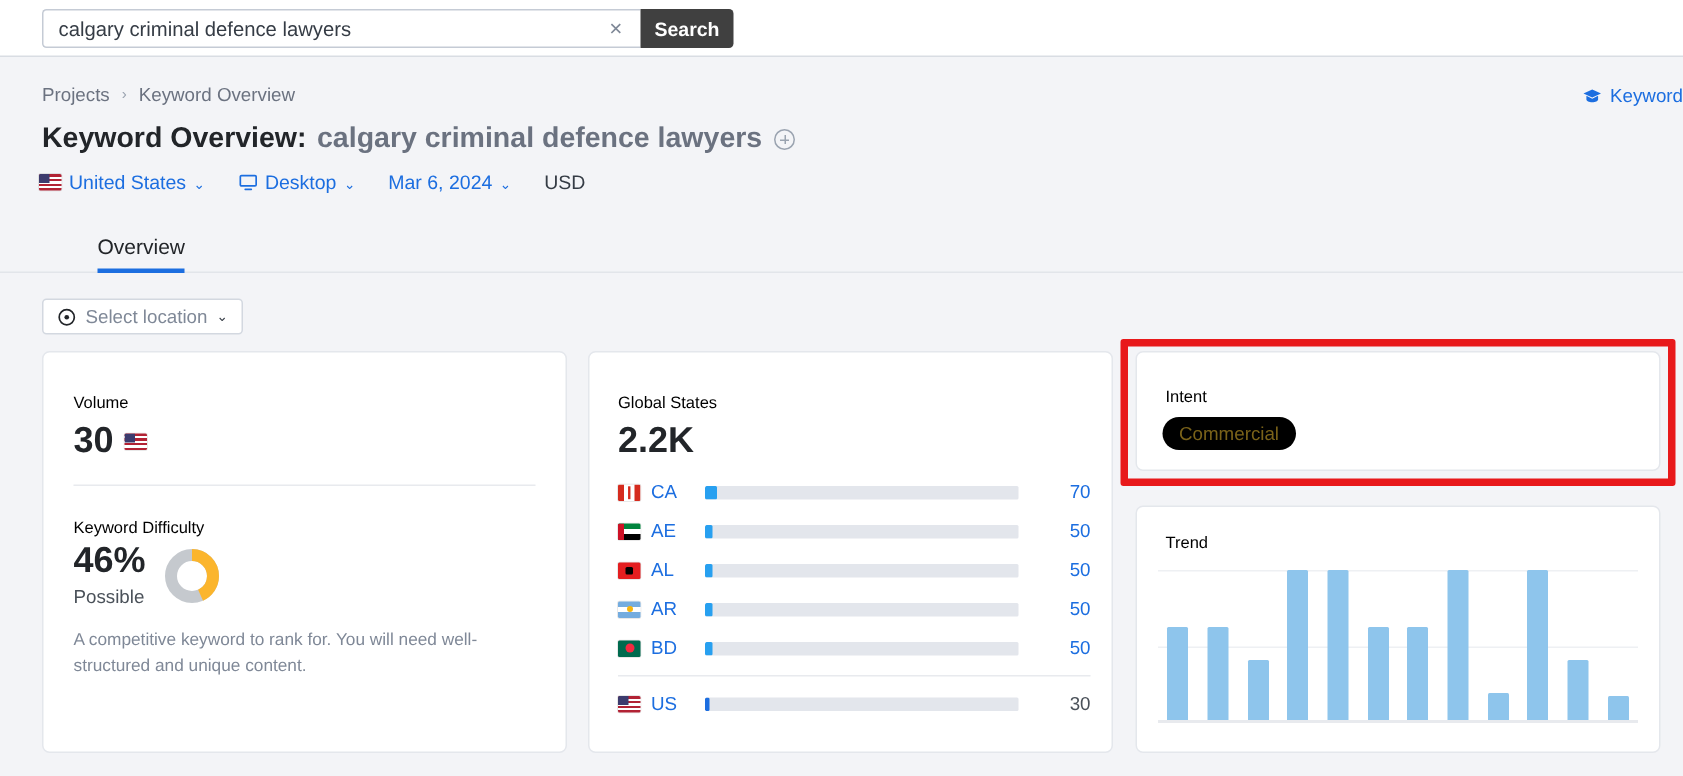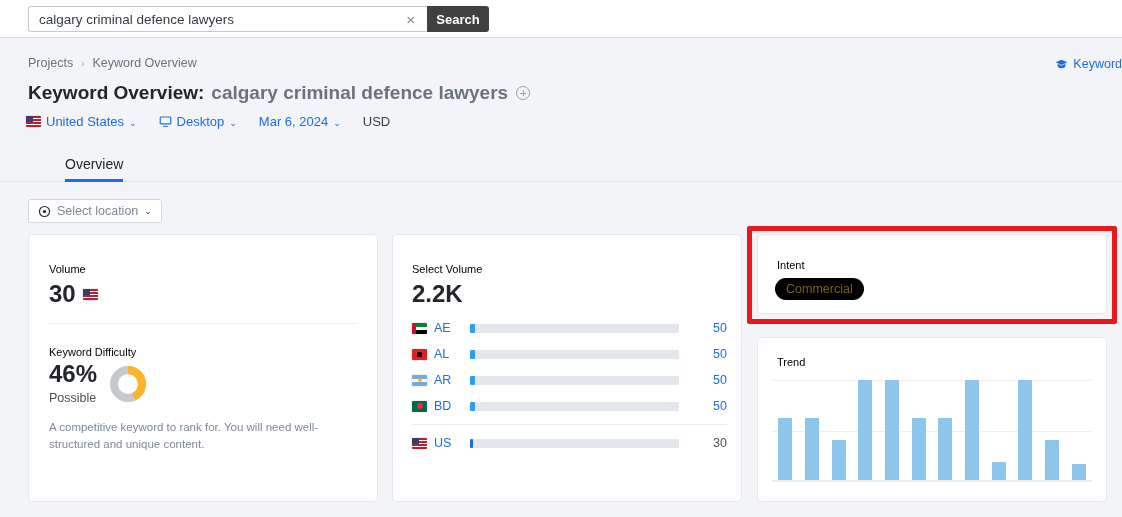--- a/index.html
+++ b/index.html
@@ -306,23 +306,31 @@
       </div>
       <svg id="kd-donut" width="40" height="40" viewBox="0 0 40 40">
           <circle cx="20" cy="20" r="14" fill="none" stroke="#c5c9ce" stroke-width="8"></circle>
           <circle cx="20" cy="20" r="14" fill="none" stroke="#fbb52d" stroke-width="8" stroke-dasharray="37.82477554922111 87.96459430051421" transform="rotate(-90 20 20)"></circle>
         </svg>
     </div>
     <div id="kd-desc">A competitive keyword to rank for. You will need well-structured and unique content.</div>
   </div>
 
   <div class="card" id="card-global">
-    <div class="card-label" id="gv-label">Select Volume</div>
+    <div class="card-label" id="gv-label">Global States</div>
     <div class="big-number" id="gv-value">2.2K</div>
     <div class="gv-list" id="gv-list">
+        <div class="gv-row">
+          <span class="flag flag-ca"></span>
+          <span class="gv-code">CA</span>
+          <span class="gv-track">
+            <span class="gv-fill" style="width: 3.6%;"></span>
+          </span>
+          <span class="gv-num">70</span>
+        </div>
         <div class="gv-row">
           <span class="flag flag-ae"></span>
           <span class="gv-code">AE</span>
           <span class="gv-track">
             <span class="gv-fill" style="width: 2.6%;"></span>
           </span>
           <span class="gv-num">50</span>
         </div>
         <div class="gv-row">
           <span class="flag flag-al"></span>

